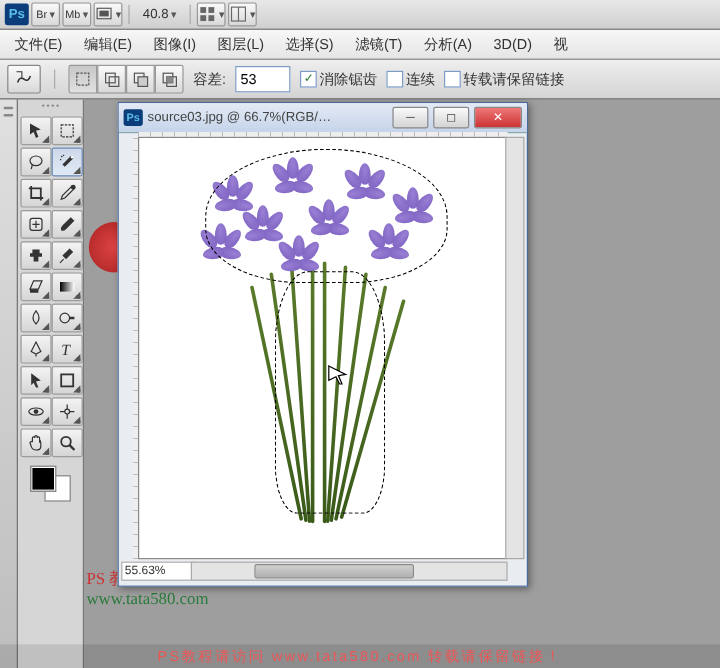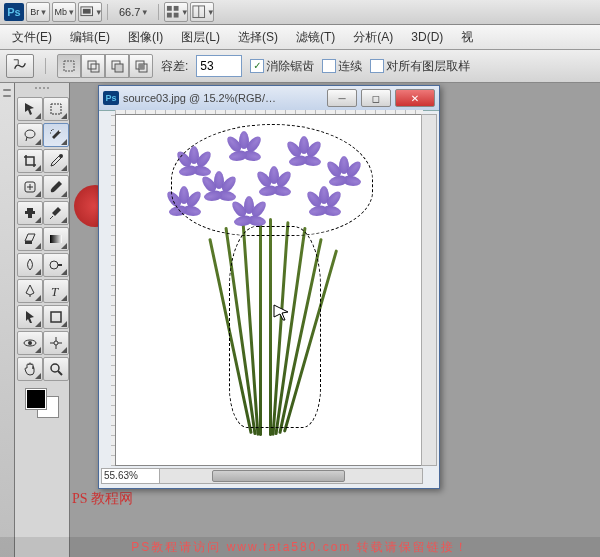--- a/index.html
+++ b/index.html
@@ -74,21 +74,21 @@
   <div class="top-btn top-dd">Br</div>
   <div class="top-btn top-dd">Mb</div>
   <div class="top-btn top-dd">
       <svg viewBox="0 0 16 16">
         <rect x="2" y="3" width="12" height="9" fill="none" stroke="#555"></rect>
         <rect x="4" y="5" width="8" height="5" fill="#555"></rect>
       </svg>
     </div>
   <div class="top-sep"></div>
   <span class="zoom-txt top-dd">
-      <span>66.7</span>
+      <span>40.8</span>
     </span>
   <div class="top-sep"></div>
   <div class="top-btn top-dd">
       <svg viewBox="0 0 16 16">
         <rect x="2" y="2" width="5" height="5" fill="#666"></rect>
         <rect x="9" y="2" width="5" height="5" fill="#666"></rect>
         <rect x="2" y="9" width="5" height="5" fill="#666"></rect>
         <rect x="9" y="9" width="5" height="5" fill="#666"></rect>
       </svg>
     </div>
@@ -143,21 +143,21 @@
           <rect x="2" y="2" width="8" height="8" fill="none" stroke="#555"></rect>
           <rect x="5" y="5" width="8" height="8" fill="none" stroke="#555"></rect>
           <rect x="5" y="5" width="5" height="5" fill="#888"></rect>
         </svg>
       </div>
   </div>
   <span class="opt-label">容差:</span>
   <input class="opt-input" value="53" style="">
   <label><span class="chk on"></span><span>消除锯齿</span></label>
   <label><span class="chk"></span><span>连续</span></label>
-  <label><span class="chk"></span><span>对所有图层取样</span></label>
+  <label><span class="chk"></span><span>转载请保留链接</span></label>
 </div>
 
 <div class="workspace">
 
   <div class="toolcol">
     <div class="grip"></div>
       <div class="grip"></div>
   </div>
 
   <div class="toolbox">
@@ -324,26 +324,27 @@
   </div>
 
   <div class="canvas-area">
 
     <div class="watermark">
       <span class="cn">他地新你</span>
       <div class="seal"></div>
     </div>
     <div class="wm-url">
       <span class="red">PS 教程网</span><br>
+      <span>www.tata580.com</span>
     </div>
 
     <div class="docwin">
       <div class="dw-title">
         <div class="ps">Ps</div>
-        <div class="txt">source03.jpg @ 15.2%(RGB/…</div>
+        <div class="txt">source03.jpg @ 66.7%(RGB/…</div>
         <div class="dw-btn">─</div>
         <div class="dw-btn">◻</div>
         <div class="dw-btn dw-close">✕</div>
       </div>
       <div class="ruler-h"></div>
       <div class="ruler-v"></div>
       <div class="dw-canvas">
 
         <div class="flowers">
           <div class="stems">

